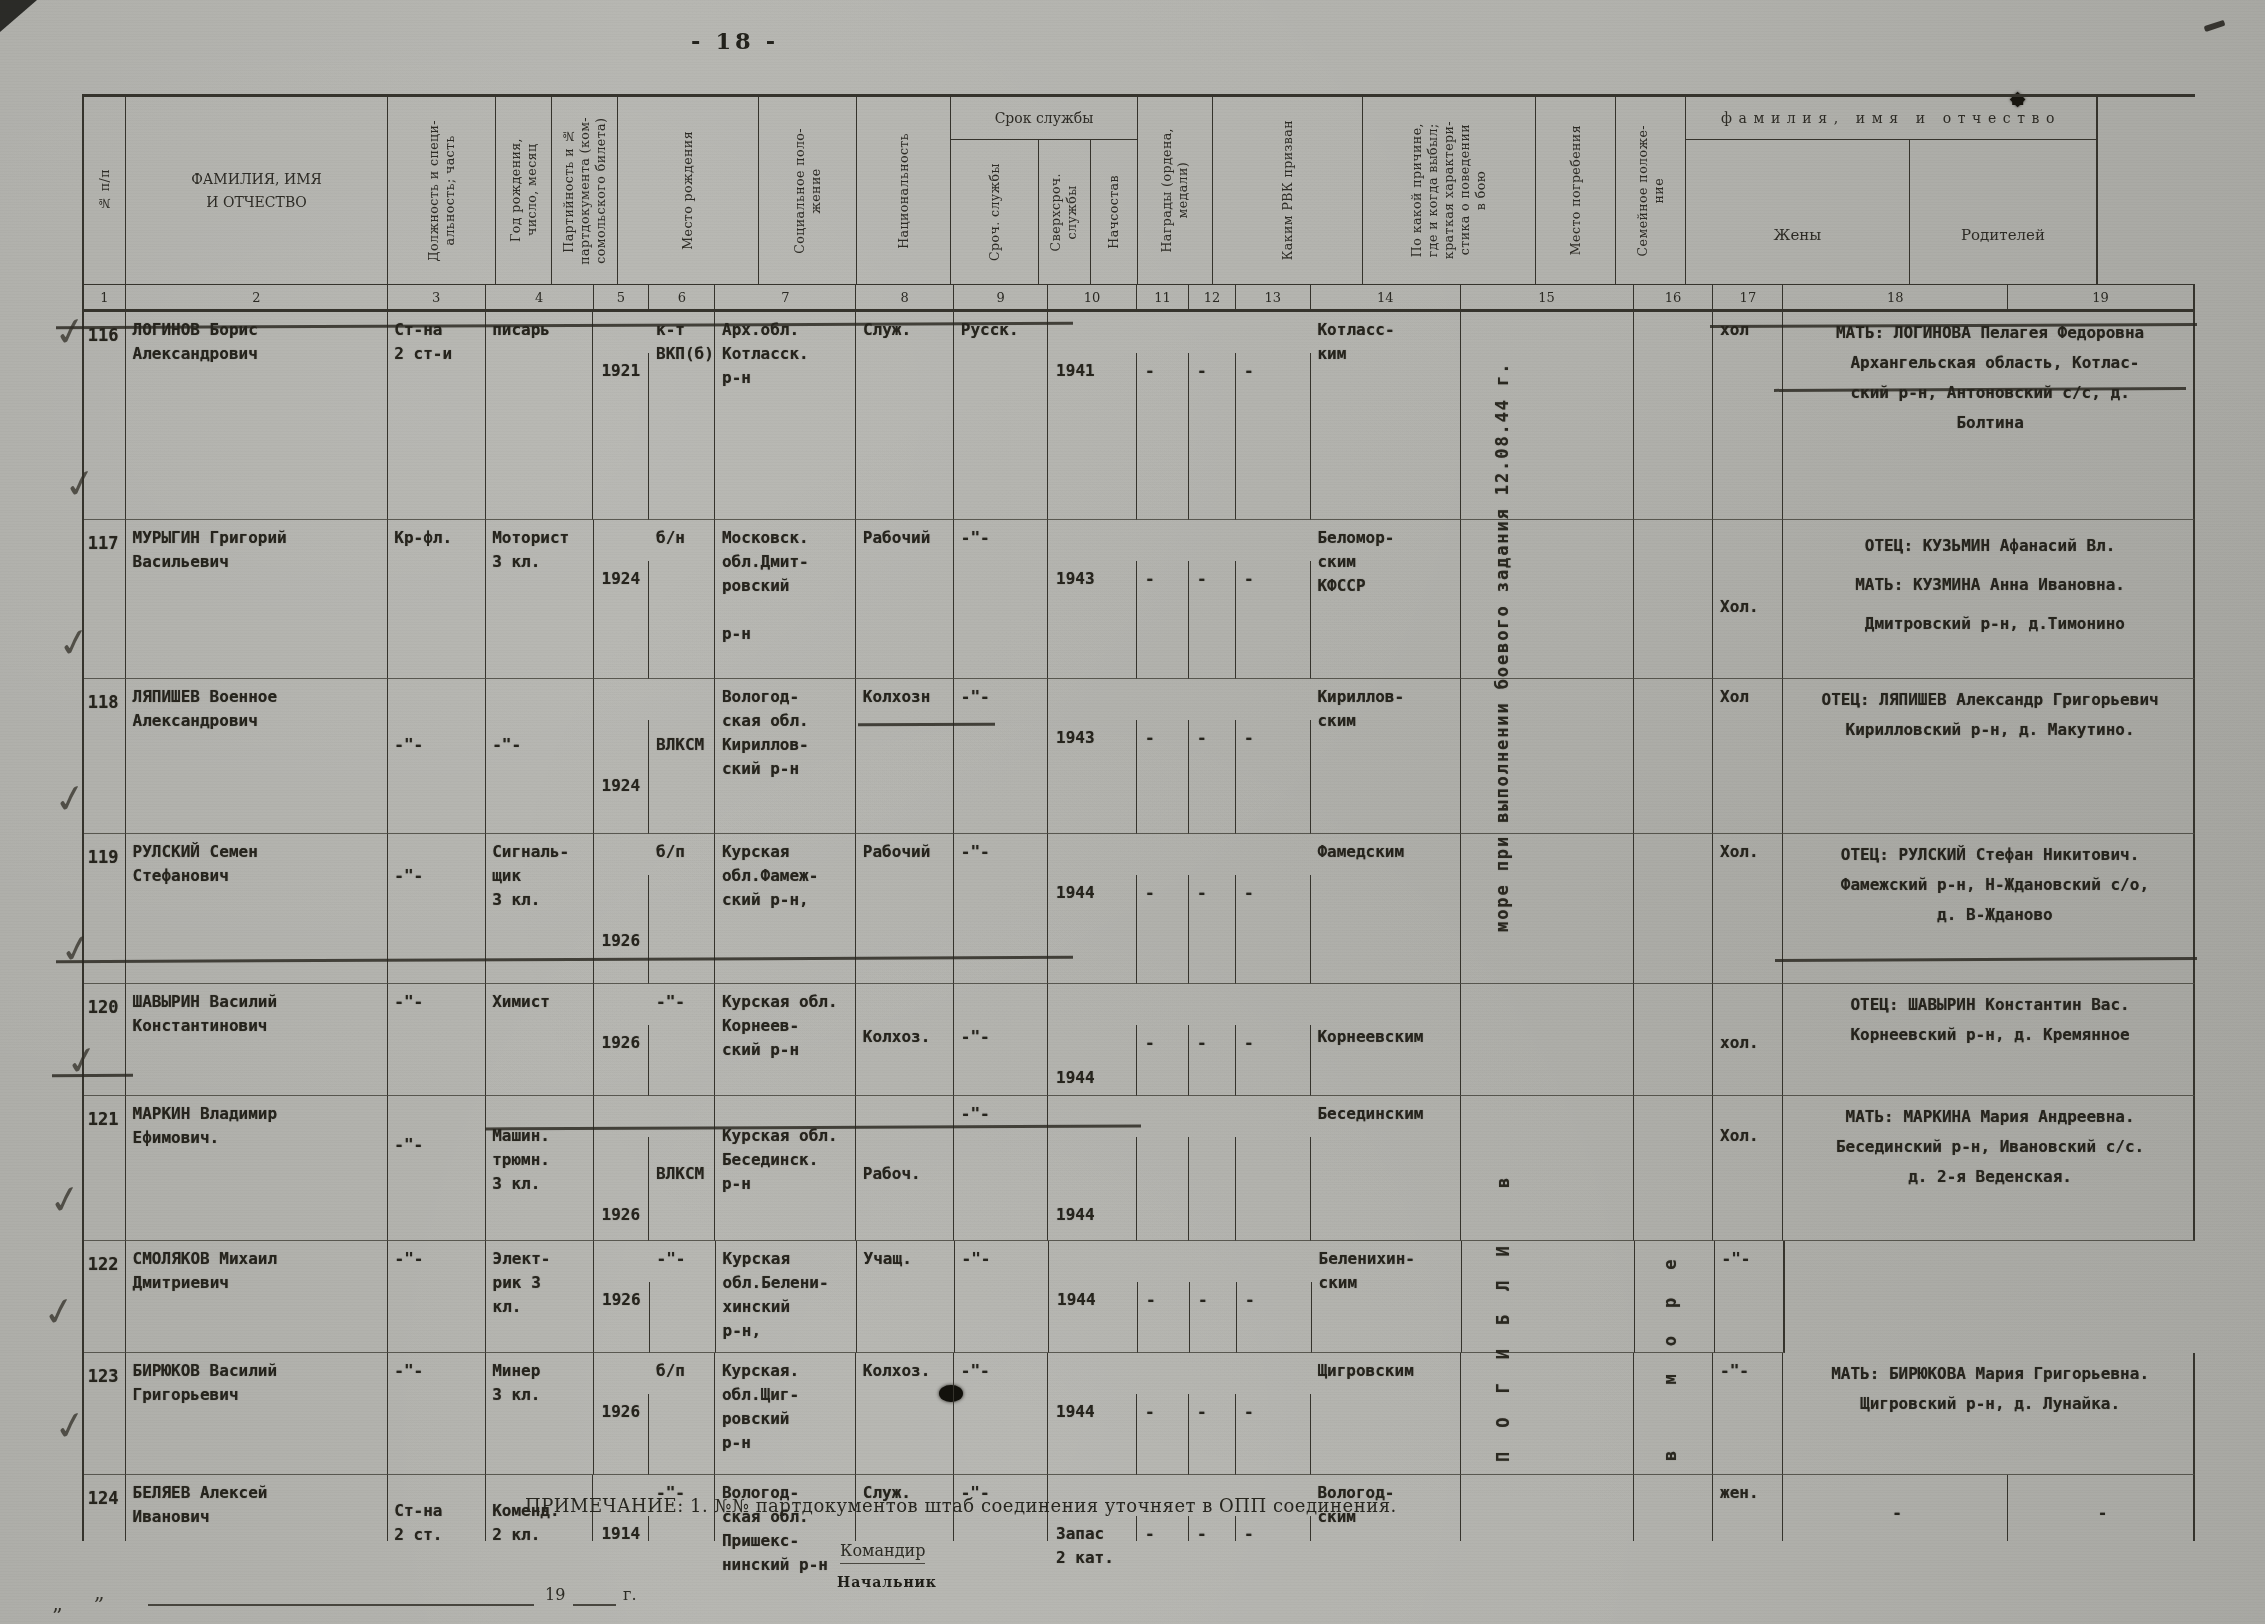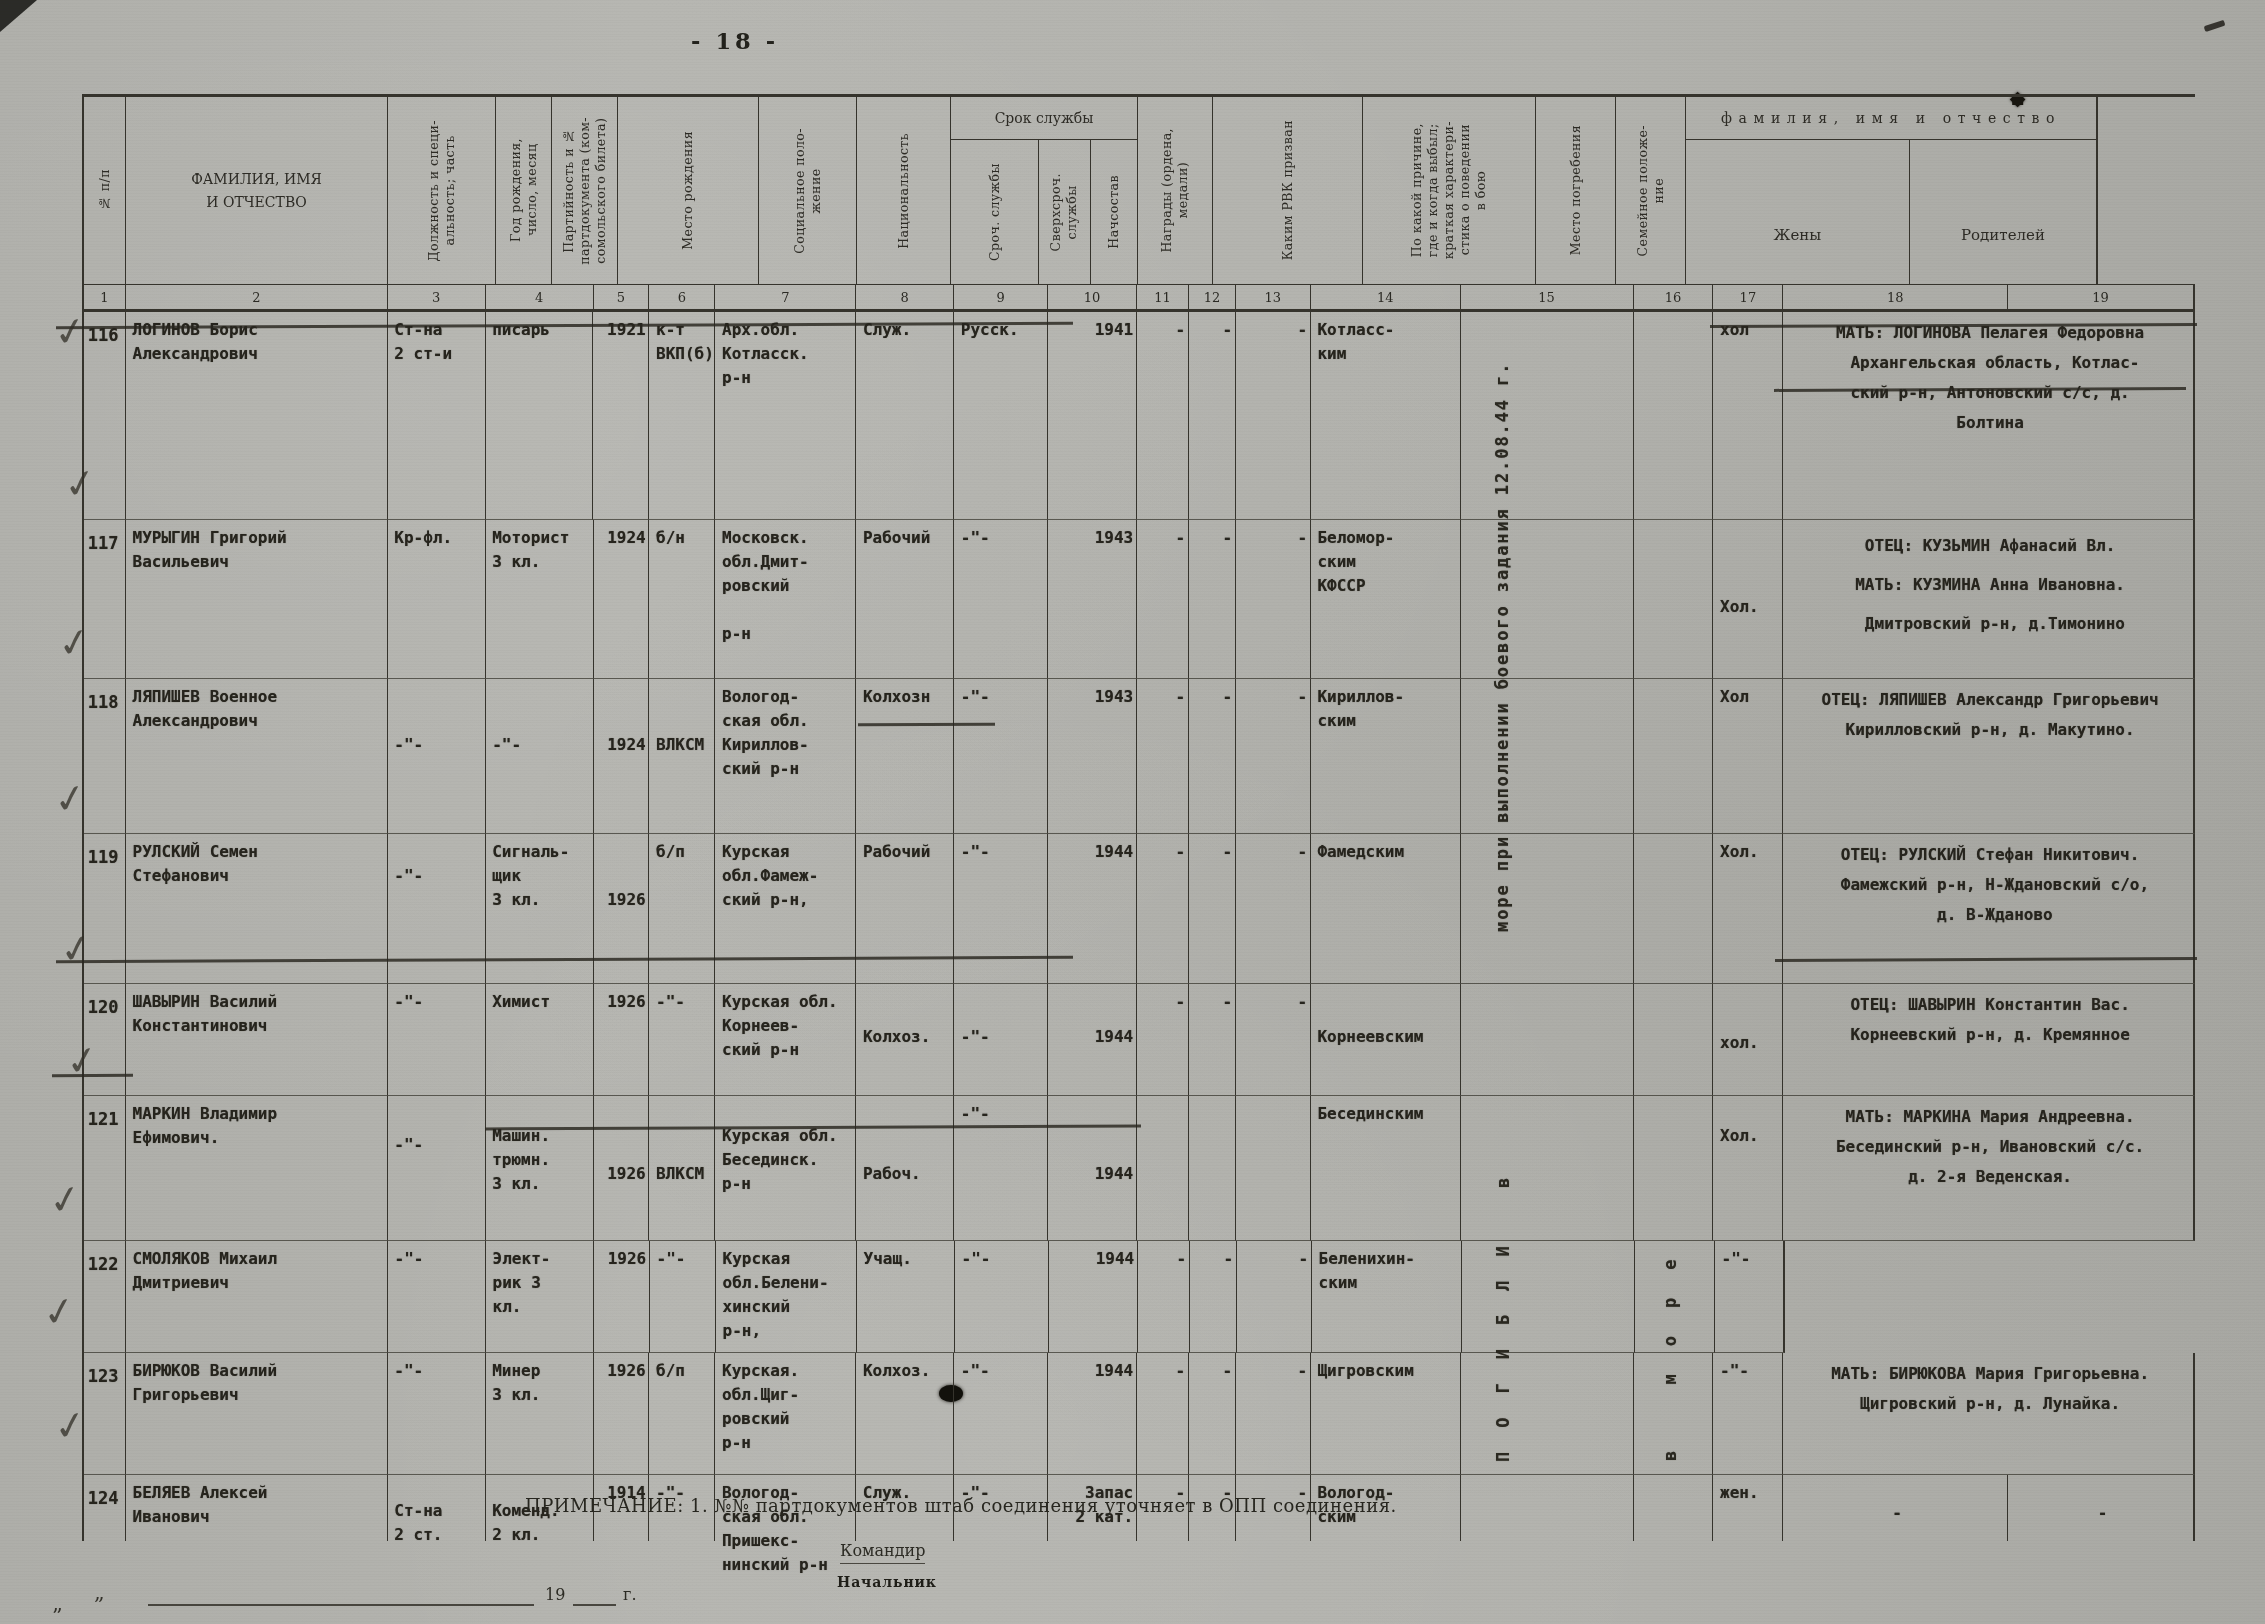--- a/index.html
+++ b/index.html
@@ -39,21 +39,21 @@
   .grp-body .ctr{align-items:center;padding-top:45px;}
   
   .tnums{display:flex;height:24px;border-bottom:3.7px solid var(--line);border-left:2.8px solid var(--line);}
   .ncell{box-sizing:border-box;border-right:1.9px solid var(--line);display:flex;align-items:center;justify-content:center;font:13px "DejaVu Serif",serif;color:#2b2a24;}
   .ncell:last-child{border-right:2.8px solid var(--line);}
   
   .t-row{display:flex;position:relative;border-left:2.8px solid var(--line);}
   .cell{box-sizing:border-box;border-right:1.9px solid var(--line);border-bottom:1.9px solid var(--line-soft);padding:5.6px 2.8px 0 6.6px;font:700 16px/24px "DejaVu Sans Mono",monospace;color:var(--ink);white-space:pre-wrap;overflow:visible;text-shadow:0 0 0.9px rgba(30,28,20,0.55);}
   .cell:last-child{border-right:2.8px solid var(--line);}
   .cnum{text-align:center;font-size:17px;padding-top:11.2px;padding-left:0;}
-  .tc{text-align:right;padding-left:1px;}
+  .tc{text-align:left;padding-left:8px;margin-top:41px;}
   .fam{line-height:30px;text-align:center;}
   .r116{height:208px}.r117{height:159px}.r118{height:155px}.r119{height:150px}
   .r120{height:112px}.r121{height:145px}.r122{height:112px}.r123{height:122px}
   .r124{height:66px}
   .r124 .cell{border-bottom:none;}
   
   .w1{width:42px}.w2{width:262px}.w3{width:98px}.w4{width:108px}.w5{width:56px}
   .w6{width:66px}.w7{width:141px}.w8{width:98px}.w9{width:94px}.w10{width:89px}
   .w11{width:52px}.w12{width:47px}.w13{width:75px}.w14{width:150px}.w15{width:173px}
   .w16{width:80px}.w17{width:70px}.w18{width:225px}.w19{width:187px}

